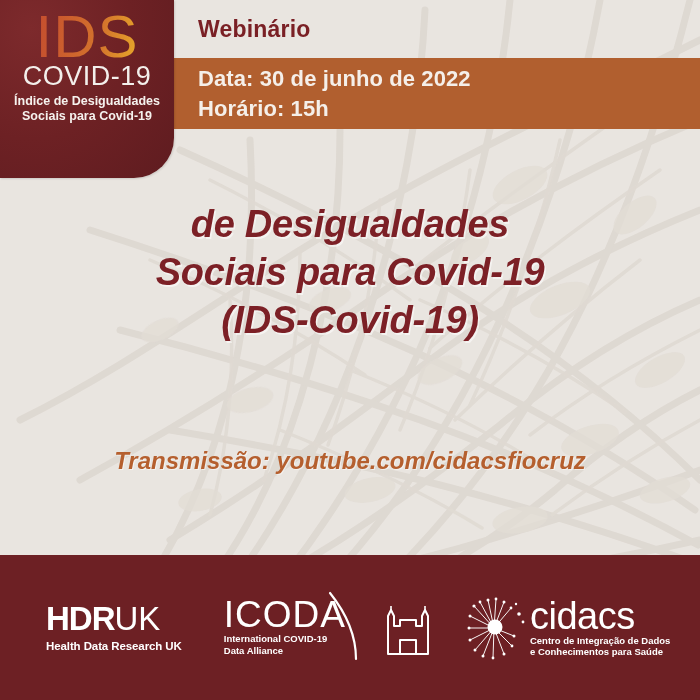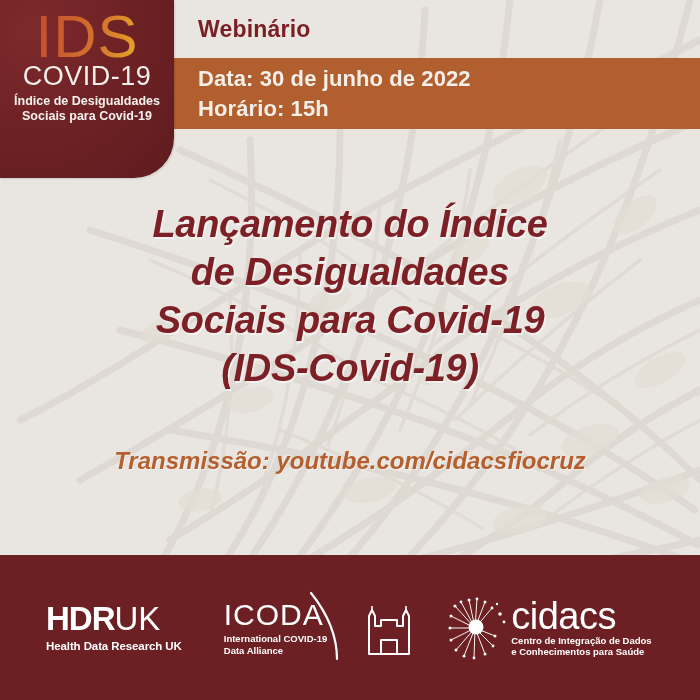--- a/index.html
+++ b/index.html
@@ -134,21 +134,21 @@
   
   #logo-hdruk{margin-left:46px;}
   #hdruk-stack{color:#ffffff;}
   #hdruk-main{font-size:33px;line-height:34px;letter-spacing:-1px;font-weight:bold;white-space:nowrap;}
   #hdruk-main .light{font-weight:300;letter-spacing:0px;}
   #hdruk-sub{font-size:11.5px;line-height:14px;font-weight:bold;margin-top:3px;white-space:nowrap;letter-spacing:-.1px;}
 
   
   #logo-icoda{margin-left:42px;}
   #icoda-wrap{position:relative;color:#ffffff;}
-  #icoda-main{font-size:30px;line-height:31px;font-weight:300;letter-spacing:1px;white-space:nowrap;}
+  #icoda-main{font-size:37px;line-height:31px;font-weight:300;letter-spacing:1px;white-space:nowrap;}
   #icoda-sub{font-size:9.5px;line-height:11.5px;font-weight:bold;margin-top:3px;white-space:nowrap;}
   #icoda-swoosh{position:absolute;right:-14px;top:-8px;}
 
   
   #logo-fiocruz{margin-left:38px;}
   #fiocruz-inner{display:flex;align-items:center;}
   #fiocruz-text{margin-left:8px;color:#ffffff;}
   #fio-min{font-size:9.5px;line-height:12px;font-weight:bold;margin-bottom:13px;white-space:nowrap;}
   #fio-name{font-size:9px;line-height:11px;font-weight:bold;letter-spacing:.6px;white-space:nowrap;}
   #fio-full{font-size:11.5px;line-height:14px;font-weight:bold;white-space:nowrap;}
@@ -237,21 +237,20 @@
   <div id="webinar-label">
     <span>Webinário</span>
   </div>
 
   <div id="datetime-band">
     <div class="line">Data: 30 de junho de 2022</div>
     <div class="line">Horário: 15h</div>
   </div>
 
   <div id="main-title">
-    <span class="tl">Lançamento do Índice</span>
     <span class="tl">de Desigualdades</span>
     <span class="tl">Sociais para Covid-19</span>
     <span class="tl">(IDS-Covid-19)</span>
   </div>
 
   <div id="links">
     <span class="ln">Transmissão: youtube.com/cidacsfiocruz</span>
   </div>
 
   <div id="footer">

